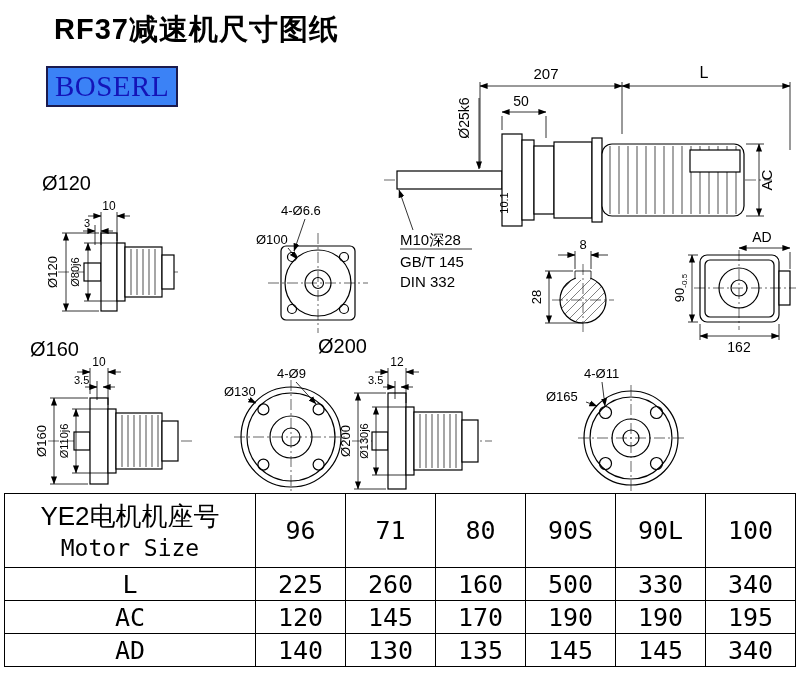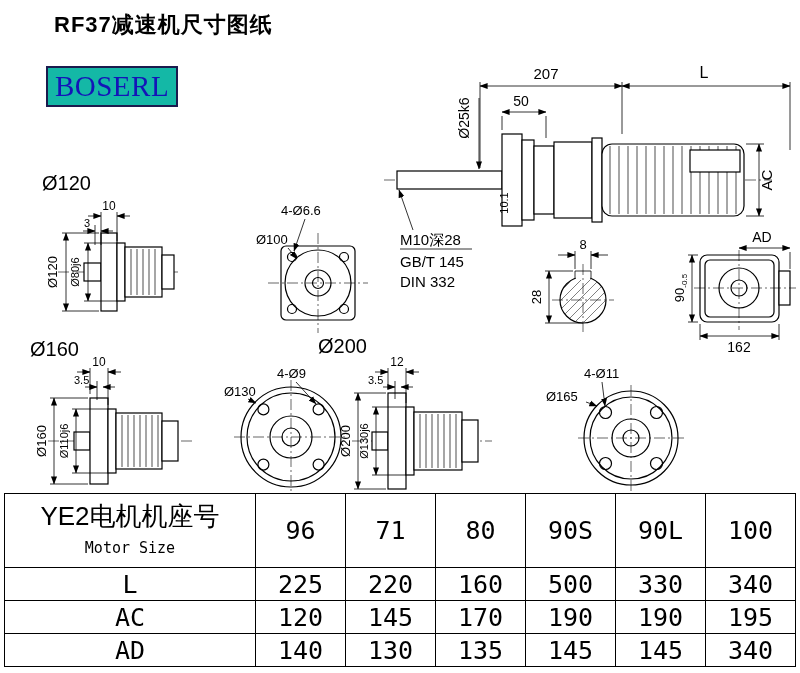--- a/index.html
+++ b/index.html
@@ -1,40 +1,40 @@
 <!DOCTYPE html>
 <html><head>
 <meta charset="utf-8">
 <style>
   * { margin:0; padding:0; box-sizing:border-box; }
   html,body { background:#ffffff; }
   body { font-family:"Liberation Sans", sans-serif; }
   .page { position:relative; width:800px; height:673px; background:#fff; overflow:hidden; }
 
-  .title { position:absolute; left:54px; top:10px; font-size:22px; font-weight:bold; color:#000; letter-spacing:1px; white-space:nowrap; }
-  .logo { position:absolute; left:46px; top:66px; width:132px; height:41px; border:2px solid #1b1b4e; display:flex; align-items:center; justify-content:center; background:#14b8a6; }
+  .title { position:absolute; left:54px; top:10px; font-size:29px; font-weight:bold; color:#000; letter-spacing:1px; white-space:nowrap; }
+  .logo { position:absolute; left:46px; top:66px; width:132px; height:41px; border:2px solid #1b1b4e; display:flex; align-items:center; justify-content:center; background:#3b82f6; }
   .logo span { font-family:"Liberation Serif", serif; font-size:29px; color:#1414b8; letter-spacing:0.5px; }
 
   svg.drawing { position:absolute; left:0; top:0; }
   svg text { fill:#000; font-family:"Liberation Sans", sans-serif; }
   .t11{font-size:11px}.t12{font-size:12px}.t13{font-size:13px}.t14{font-size:14px}.t15{font-size:15px}.t16{font-size:16px}.t20{font-size:20px}
   .p  { fill:#fff; stroke:#000; stroke-width:1.2; }
   .pl { fill:none; stroke:#000; stroke-width:1.2; }
   .d  { fill:none; stroke:#000; stroke-width:0.8; }
   .cl { fill:none; stroke:#000; stroke-width:0.6; stroke-dasharray:11 3 2 3; }
   .fin line { stroke:#000; stroke-width:0.7; }
   .hat line { stroke:#000; stroke-width:0.5; }
   .wf { fill:#fff; stroke:none; }
 
   table.size { position:absolute; left:4px; top:493px; width:792px; border-collapse:collapse; table-layout:fixed; text-align:center; background:#fff; }
   table.size td { border:1px solid #000; font-family:"DejaVu Sans Mono", monospace; font-size:25px; color:#000; vertical-align:middle; padding:0; }
   tr.hrow { height:74px; }
   tr.drow { height:33px; }
   .hcn { font-family:"Liberation Sans", sans-serif; font-size:26px; line-height:34px; }
-  .hen { font-family:"DejaVu Sans Mono", monospace; font-size:15px; line-height:30px; }
+  .hen { font-family:"DejaVu Sans Mono", monospace; font-size:23px; line-height:30px; }
 </style>
 </head>
 <body>
 
 <div class="page">
 
   <div class="title">RF37减速机尺寸图纸</div>
   <div class="logo">
     <span>BOSERL</span>
   </div>
@@ -379,21 +379,21 @@
         <td>96</td>
         <td>71</td>
         <td>80</td>
         <td>90S</td>
         <td>90L</td>
         <td>100</td>
       </tr>
       <tr class="drow">
         <td>L</td>
         <td>225</td>
-        <td>220</td>
+        <td>260</td>
         <td>160</td>
         <td>500</td>
         <td>330</td>
         <td>340</td>
       </tr>
       <tr class="drow">
         <td>AC</td>
         <td>120</td>
         <td>145</td>
         <td>170</td>

